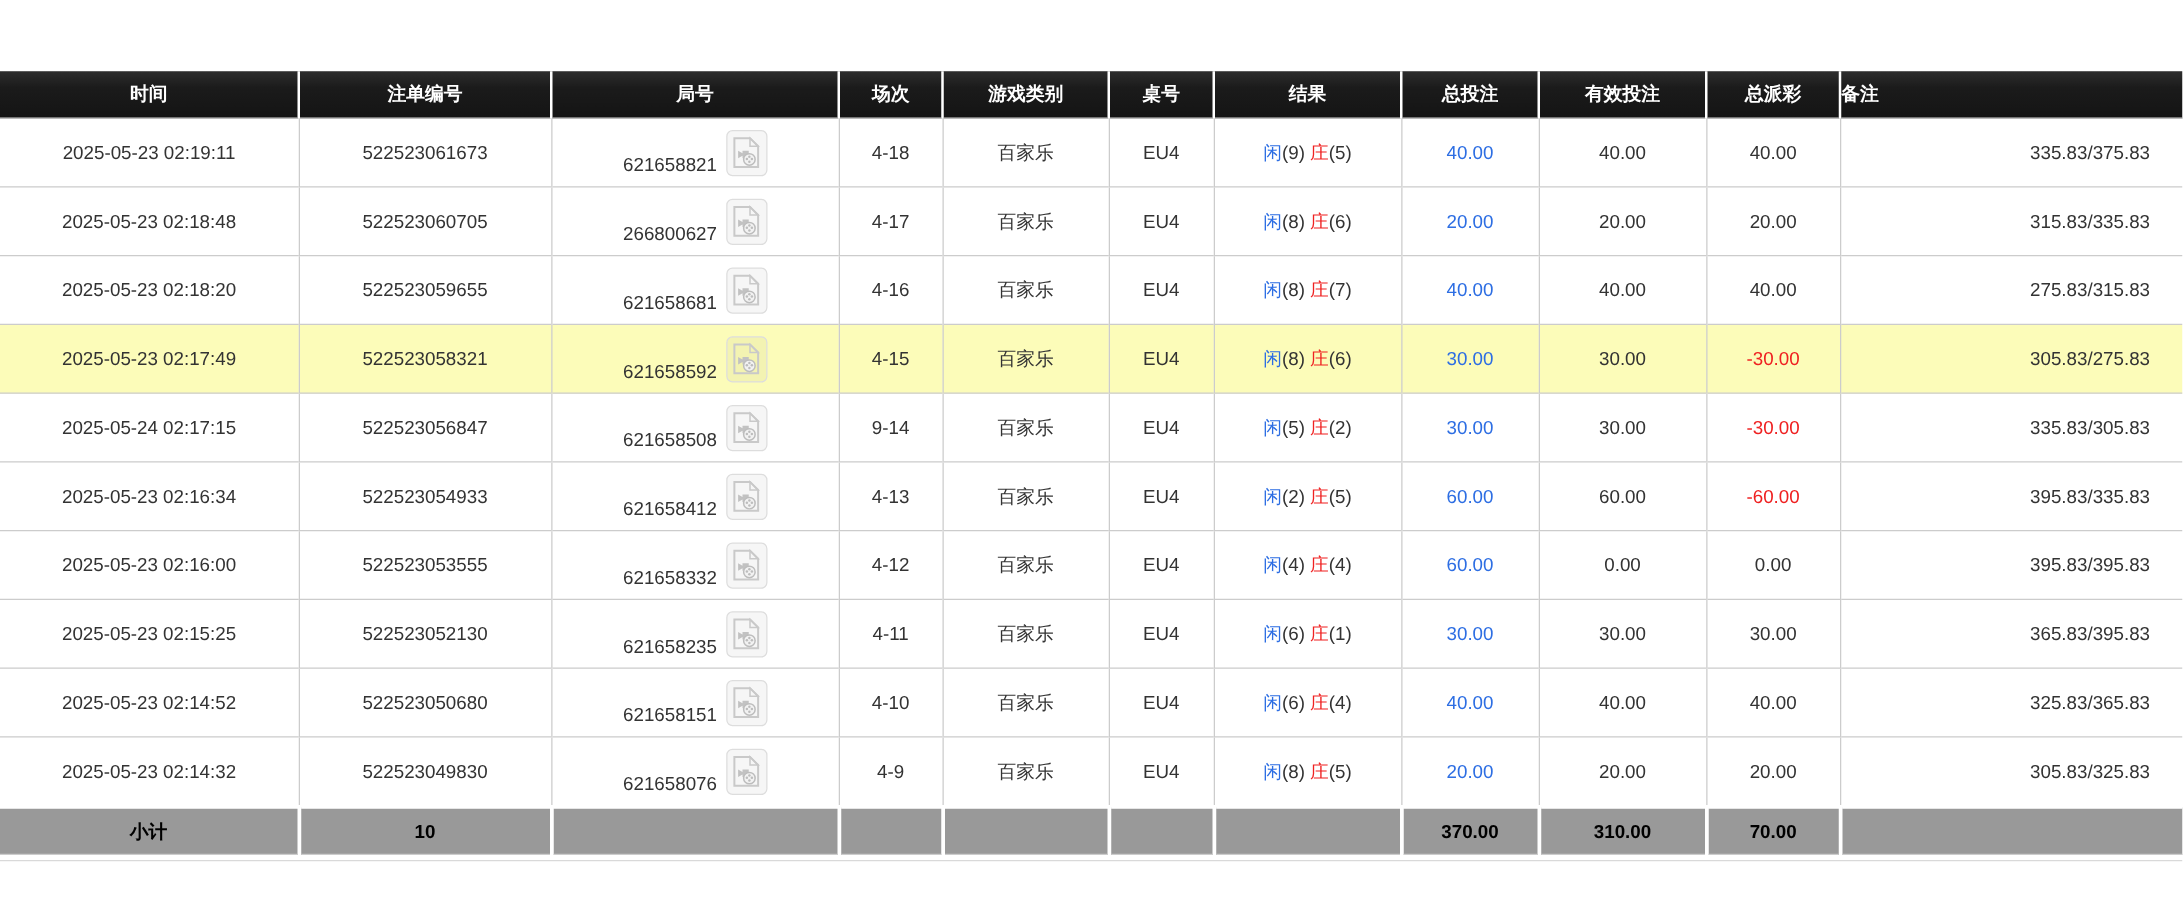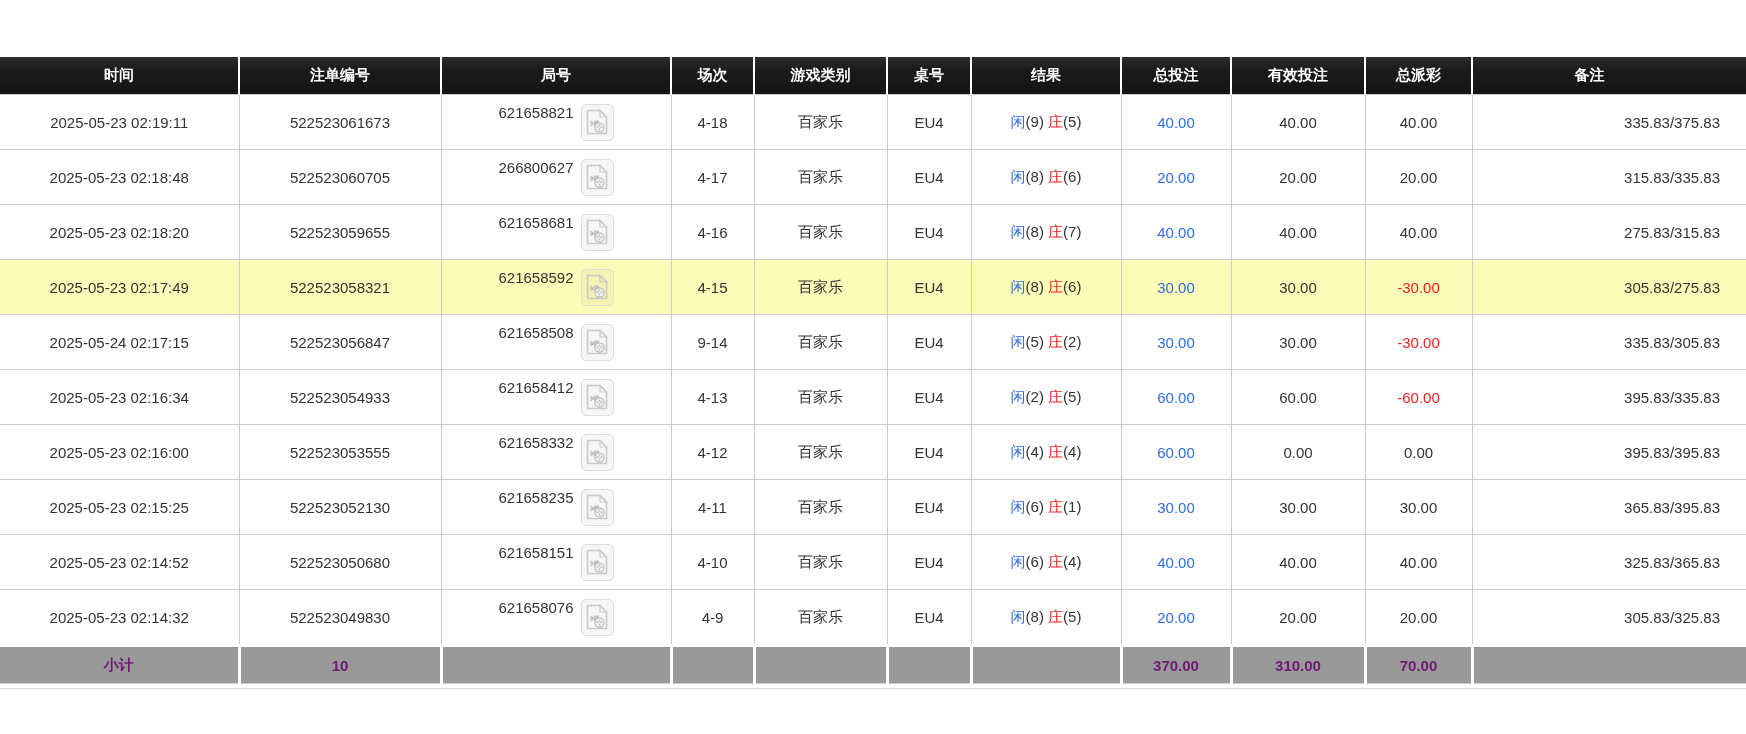--- a/index.html
+++ b/index.html
@@ -15,42 +15,42 @@
   }
   table{
     width:1746px;table-layout:fixed;border-collapse:collapse;
     font-size:15px;color:#333;
   }
   thead th{
     background:linear-gradient(180deg,#2e2e2e 0,#1b1b1b 35%,#141414 100%);
     color:#fff;font-weight:bold;height:37px;text-align:center;
     border-right:2px solid #fff;padding:0;margin-left:25px;
   }
-  thead th:last-child{border-right:none;text-align:center;padding-right:40px;}
+  thead th:last-child{border-right:none;text-align:left;padding-right:40px;}
   tbody td{
     height:54px;text-align:center;vertical-align:middle;
     border-top:1px solid #ccc;border-right:1px solid #ccc;border-left:1px solid #ccc;
     padding:0;background:#fff;
   }
   tbody td:first-child{border-left:none;}
   tbody td:last-child{border-right:none;}
   tbody tr:last-child td{border-bottom:1px solid #ccc;}
   tbody tr.hl td{background:#fcfcb9;}
   td.remark{text-align:right;padding-right:26px;margin-top:41px;}
   .blue{color:#2d6ee3;}
   .red{color:#ef2121;}
-  .round-wrap{display:flex;align-items:flex-start;justify-content:center;gap:7px;}
+  .round-wrap{display:flex;align-items:flex-end;justify-content:center;gap:7px;}
   .vbtn{
     display:inline-flex;align-items:center;justify-content:center;
     width:31px;height:35px;border:1px solid #ddd;border-radius:5px;
     background:rgba(0,0,0,0.035);cursor:pointer;
   }
   .vbtn svg{display:block;}
   tr.summary td{
-    background:#999999;color:#701a75;font-weight:bold;height:36px;
+    background:#999999;color:#000000;font-weight:bold;height:36px;
     text-align:center;vertical-align:middle;
     border:3px solid #fff;padding:0;font-size:15px;
   }
   tr.summary td:first-child{border-left:none;}
   tr.summary td:last-child{border-right:none;}
 </style>
 </head>
 <body>
 
 <div class="table-wrap">

